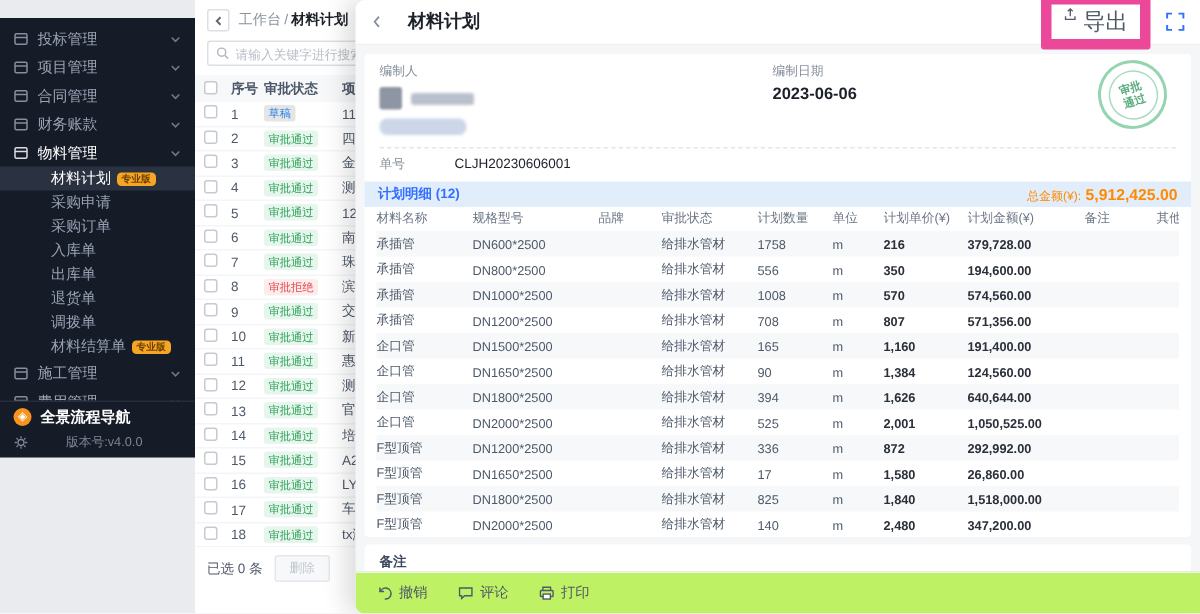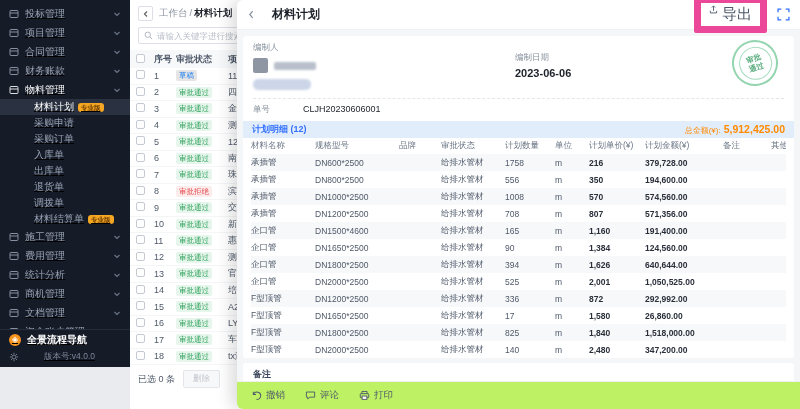--- a/index.html
+++ b/index.html
@@ -1,21 +1,21 @@
 <!DOCTYPE html>
 <html><head>
 <meta charset="utf-8">
 <style>
   * { margin:0; padding:0; box-sizing:border-box; }
   html,body { width:800px; height:409px; overflow:hidden; }
   body { position:relative; font-family:"Liberation Sans","DejaVu Sans",sans-serif; background:#e9ebef; }
   svg { display:block; }
 
   
-  .sidebar { position:absolute; left:0; top:0; width:130px; height:367px; background:#151b27; display:flex; flex-direction:column; z-index:1;text-decoration:underline; }
+  .sidebar { position:absolute; left:0; top:12px; width:130px; height:293px; background:#151b27; display:flex; flex-direction:column; z-index:1; }
   .side-menu { flex:1; overflow:hidden; padding-top:4px; }
   .s-item { cursor:pointer; }
   .s-item.top { height:19px; display:flex; align-items:center; gap:6px; padding:0 9px; color:#9aa3b4; font-size:10px; }
   .s-item.top .lbl { flex:1; white-space:nowrap; overflow:hidden; }
   .s-item.top.expanded { color:#ffffff; }
   .s-item.top .s-ico { width:10px; height:10px; color:inherit; opacity:.85; }
   .s-item.top .chev { width:8px; height:8px; color:#6e7889; }
   .s-item.sub { height:16px; display:flex; align-items:center; gap:4px; padding-left:34px; color:#97a1b3; font-size:10px; white-space:nowrap; }
   .s-item.sub.active { background:#2a3241; color:#ffffff; }
   .badge { background:#f5a623; color:#6e3e00; font-size:6.5px; line-height:9px; height:9px; padding:0 3px; border-radius:3px; font-weight:bold; }
@@ -60,21 +60,21 @@
   .export-btn { display:flex; gap:4px; border:7px solid #ec4899; border-radius:2px; background:#fff; padding:2px 8px; font-size:15px; color:#4e5969; cursor:pointer; }
   .fs-btn { cursor:pointer; }
   .d-body { flex:1; padding:6px 6px 0; overflow:hidden; display:flex; flex-direction:column; }
   .card-main { background:#fff; border-radius:3px; flex:0 0 auto; }
   .c1 { position:relative; padding:6px 10px 0; }
   .f-label { font-size:8.5px; color:#86909c; }
   .creator-row { display:flex; align-items:center; gap:6px; margin-top:4px; }
   .avatar { width:15px; height:15px; background:#8f96a3; border-radius:2px; filter:blur(.6px); }
   .name-blur { width:42px; height:8px; background:#b9c0cc; border-radius:2px; filter:blur(1px); }
   .dept-blur { width:58px; height:11px; background:#ccd6e8; border-radius:5px; filter:blur(1px); margin-top:6px; }
-  .date-block { position:absolute; left:272px; top:16px; }
+  .date-block { position:absolute; left:272px; top:6px; }
   .date-val { font-size:11px; font-weight:bold; color:#1d2129; margin-top:3px; }
   .order-row { display:flex; border-top:1px dashed #e5e6eb; margin-top:8px; padding:5px 0; }
   .order-row .f-label { width:50px; }
   .order-val { font-size:9px; color:#1d2129; }
   .seal { position:absolute; right:16px; top:4px; width:46px; height:46px; border:2px solid rgba(61,178,112,.55); border-radius:50%; display:flex; align-items:center; justify-content:center; transform:rotate(-18deg); }
   .seal-inner { width:33px; height:33px; border:1px solid rgba(61,178,112,.45); border-radius:50%; display:flex; align-items:center; justify-content:center; }
   .seal-text { width:18px; font-size:7.5px; font-weight:bold; color:rgba(47,150,92,.8); word-break:break-all; line-height:1.2; text-align:center; }
   .bluebar { height:17px; background:#e1edfb; display:flex; align-items:center; padding:0 9px; }
   .bluebar .sec-title { color:#3370ff; font-weight:bold; font-size:9px; }
   .total-wrap { margin-left:auto; display:flex; align-items:baseline; gap:3px; }
@@ -597,21 +597,21 @@
               <span class="dc c3">给排水管材</span>
               <span class="dc c4">708</span>
               <span class="dc c5">m</span>
               <span class="dc c6">807</span>
               <span class="dc c7">571,356.00</span>
               <span class="dc c8"></span>
               <span class="dc c9"></span>
             </div>
             <div class="d-row">
               <span class="dc c0">企口管</span>
-              <span class="dc c1x">DN1500*4600</span>
+              <span class="dc c1x">DN1500*2500</span>
               <span class="dc c2"></span>
               <span class="dc c3">给排水管材</span>
               <span class="dc c4">165</span>
               <span class="dc c5">m</span>
               <span class="dc c6">1,160</span>
               <span class="dc c7">191,400.00</span>
               <span class="dc c8"></span>
               <span class="dc c9"></span>
             </div>
             <div class="d-row">

